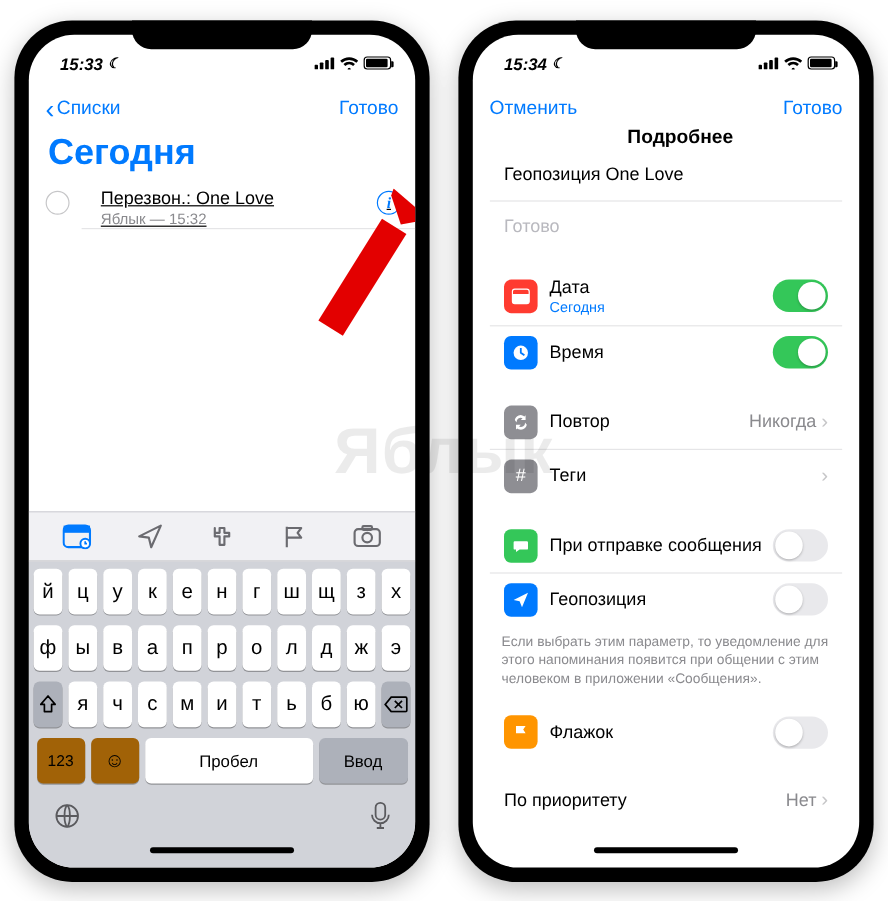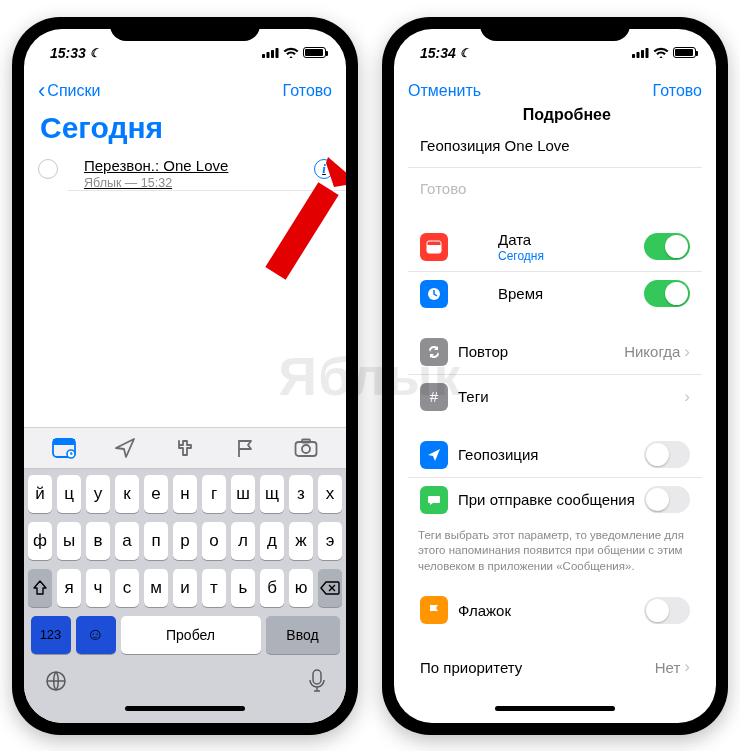--- a/index.html
+++ b/index.html
@@ -132,21 +132,21 @@
     background:#fff;
     border-radius:5px;
     box-shadow: 0 1px 0 rgba(0,0,0,0.3);
     height:38px;
     flex:1;
     max-width:27px;
     display:flex;align-items:center;justify-content:center;
     font-size:17px;
     color:#000;
   }
-  .key.wide { max-width:40px; background:#1d4ed8;}
+  .key.wide { max-width:40px; background:#a16207;}
   .key.space { max-width:140px; flex:3; font-size:14px;}
   .key.enter { max-width:74px; flex:2; background:#adb1ba; font-size:14px;}
   .key.shift, .key.del { max-width:38px; background:#adb1ba;}
   .kb-bottom { display:flex; justify-content:space-between; align-items:center; padding:6px 16px 2px; color:#5a5a5e;}
   .home-ind {
     height:20px;display:flex;align-items:center;justify-content:center;
   }
   .home-ind .bar { width:120px;height:5px;background:#000;border-radius:3px;}
   
   .screen.settings { background:#ffffff;}
@@ -179,21 +179,21 @@
   }
   .toggle .knob {
     width:23px;height:23px;background:#fff;border-radius:50%;
     position:absolute;top:2px;box-shadow:0 1px 2px rgba(0,0,0,0.25);
   }
   .toggle.on { background:#34c759;}
   .toggle.on .knob { right:2px;}
   .toggle.off { background:#e9e9ec;}
   .toggle.off .knob { left:2px;}
   .footnote { font-size:11.5px;color:#8a8a8e;padding:6px 24px 0; line-height:1.35;}
-  .labelcol { display:flex;flex-direction:column;flex:1;margin-left:40px;}
+  .labelcol { display:flex;flex-direction:column;flex:1;}
   .battery {
     width:23px;height:11px;border:1px solid #000;border-radius:3px;position:relative;
   }
   .battery::after{content:"";position:absolute;right:-3px;top:3px;width:2px;height:5px;background:#000;border-radius:0 1px 1px 0;}
   .battery .fill{position:absolute;left:1px;top:1px;bottom:1px;width:18px;background:#000;border-radius:1px;}
 </style>
 </head>
 <body>
 
 <div class="watermark">Яблык</div>
@@ -453,43 +453,43 @@
         </div>
         <div class="cell">
           <div class="appicon" style="background:#8e8e93">#</div>
           <span class="label">Теги</span>
           <span class="chev-r">›</span>
         </div>
       </div>
 
       <div class="group">
         <div class="cell">
+          <div class="appicon" style="background:#34c759">
+            <svg width="14" height="14" viewBox="0 0 14 14">
+                <path d="M2 3h10a1 1 0 011 1v5a1 1 0 01-1 1H6l-3 2V10H2a1 1 0 01-1-1V4a1 1 0 011-1z" fill="#fff"></path>
+              </svg>
+          </div>
+          <span class="label">При отправке сообщения</span>
+          <div class="toggle off">
+              <div class="knob"></div>
+            </div>
+        </div>
+        <div class="cell">
           <div class="appicon" style="background:#007aff">
             <svg width="14" height="14" viewBox="0 0 14 14">
                 <path d="M1 7L13 1 8 13 6 8z" fill="#fff"></path>
               </svg>
           </div>
           <span class="label">Геопозиция</span>
           <div class="toggle off">
               <div class="knob"></div>
             </div>
         </div>
-        <div class="cell">
-          <div class="appicon" style="background:#34c759">
-            <svg width="14" height="14" viewBox="0 0 14 14">
-                <path d="M2 3h10a1 1 0 011 1v5a1 1 0 01-1 1H6l-3 2V10H2a1 1 0 01-1-1V4a1 1 0 011-1z" fill="#fff"></path>
-              </svg>
-          </div>
-          <span class="label">При отправке сообщения</span>
-          <div class="toggle off">
-              <div class="knob"></div>
-            </div>
-        </div>
-      </div>
-      <div class="footnote">Теги выбрать этот параметр, то уведомление для этого напоминания появится при общении с этим человеком в приложении «Сообщения».</div>
+      </div>
+      <div class="footnote">Если выбрать этим параметр, то уведомление для этого напоминания появится при общении с этим человеком в приложении «Сообщения».</div>
 
       <div class="group">
         <div class="cell">
           <div class="appicon" style="background:#ff9500">
             <svg width="12" height="14" viewBox="0 0 12 14">
                 <path d="M2 1v12M2 2h8l-2 3 2 3H2" fill="#fff"></path>
               </svg>
           </div>
           <span class="label">Флажок</span>
           <div class="toggle off">

